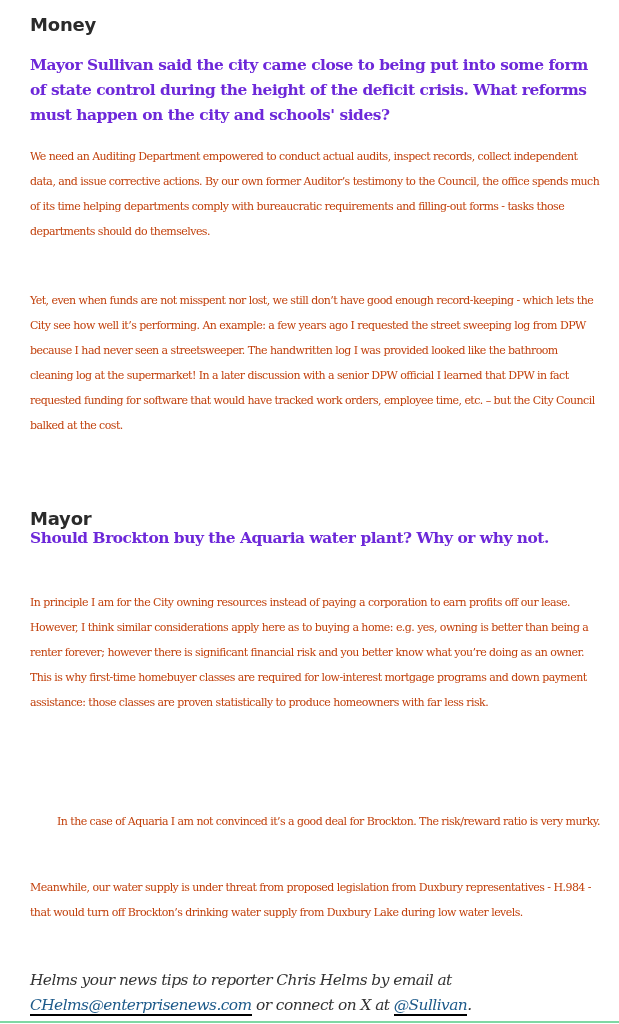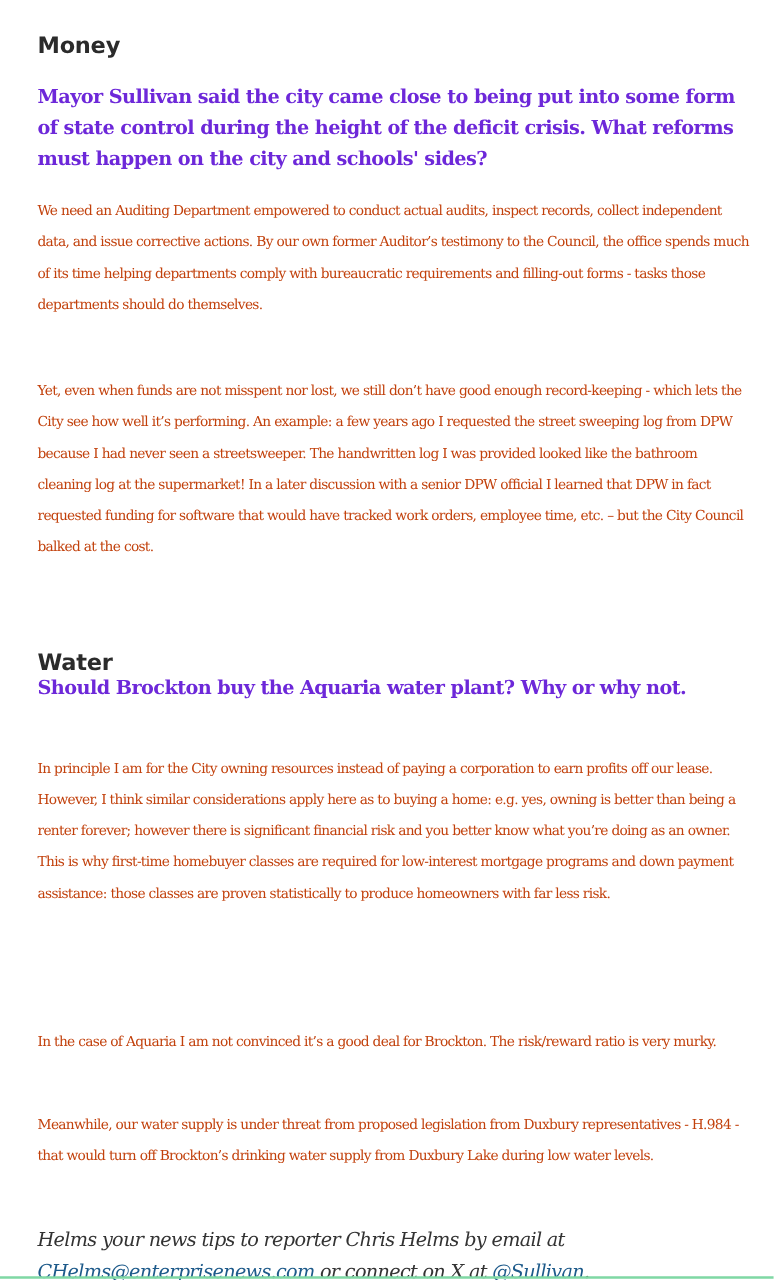--- a/index.html
+++ b/index.html
@@ -29,42 +29,42 @@
       margin: 0; letter-spacing: -0.55px;
     }
     .tagline a {
       color: #1d5a8a; text-decoration: none;
       border-bottom: 2px solid #000000;
     }
     .bottom-rule {
       position: absolute; left: 0; right: 0; top: 1021px; height: 2px;
       background: #7fd8a4;
     }
-    .blk { position: absolute; left: 0; width: 570px; margin-top: 12px; }
+    .blk { position: absolute; left: 0; width: 570px; }
   </style>
 </head>
 <body>
 
 <div class="article">
 
   <h2 class="section-heading blk" style="top:14px;">Money</h2>
 
   <p class="question blk" style="top:53px;">Mayor Sullivan said the city came close to being put into some form of state control during the height of the deficit crisis. What reforms must happen on the city and schools' sides?</p>
 
   <p class="para blk" style="top:144px;">We need an Auditing Department empowered to conduct actual audits, inspect records, collect independent data, and issue corrective actions. By our own former Auditor’s testimony to the Council, the office spends much of its time helping departments comply with bureaucratic requirements and filling-out forms - tasks those departments should do themselves.</p>
 
   <p class="para blk" style="top:288px;">Yet, even when funds are not misspent nor lost, we still don’t have good enough record-keeping - which lets the City see how well it’s performing. An example: a few years ago I requested the street sweeping log from DPW because I had never seen a streetsweeper. The handwritten log I was provided looked like the bathroom cleaning log at the supermarket! In a later discussion with a senior DPW official I learned that DPW in fact requested funding for software that would have tracked work orders, employee time, etc. – but the City Council balked at the cost.</p>
 
-  <h2 class="section-heading blk" style="top:508px;">Water</h2>
+  <h2 class="section-heading blk" style="top:508px;">Mayor</h2>
 
   <p class="question blk" style="top:526px;">Should Brockton buy the Aquaria water plant? Why or why not.</p>
 
   <p class="para blk" style="top:590px;">In principle I am for the City owning resources instead of paying a corporation to earn profits off our lease. However, I think similar considerations apply here as to buying a home: e.g. yes, owning is better than being a renter forever; however there is significant financial risk and you better know what you’re doing as an owner. This is why first-time homebuyer classes are required for low-interest mortgage programs and down payment assistance: those classes are proven statistically to produce homeowners with far less risk.</p>
 
-  <p class="para blk" style="top:809px;">In the case of Aquaria I am not convinced it’s a good deal for Brockton. The risk/reward ratio is very murky.</p>
+  <p class="para blk" style="top:809px;text-align:right;">In the case of Aquaria I am not convinced it’s a good deal for Brockton. The risk/reward ratio is very murky.</p>
 
   <p class="para blk" style="top:875px;">Meanwhile, our water supply is under threat from proposed legislation from Duxbury representatives - H.984 - that would turn off Brockton’s drinking water supply from Duxbury Lake during low water levels.</p>
 
   <p class="tagline blk" style="top:968px;"><span>Helms your news tips to reporter Chris Helms by email at </span><a href="#">CHelms@enterprisenews.com</a><span> or connect on X at </span><a href="#">@Sullivan</a><span>.</span></p>
 
 </div>
 
 <div class="bottom-rule"></div>
 
 </body></html>

